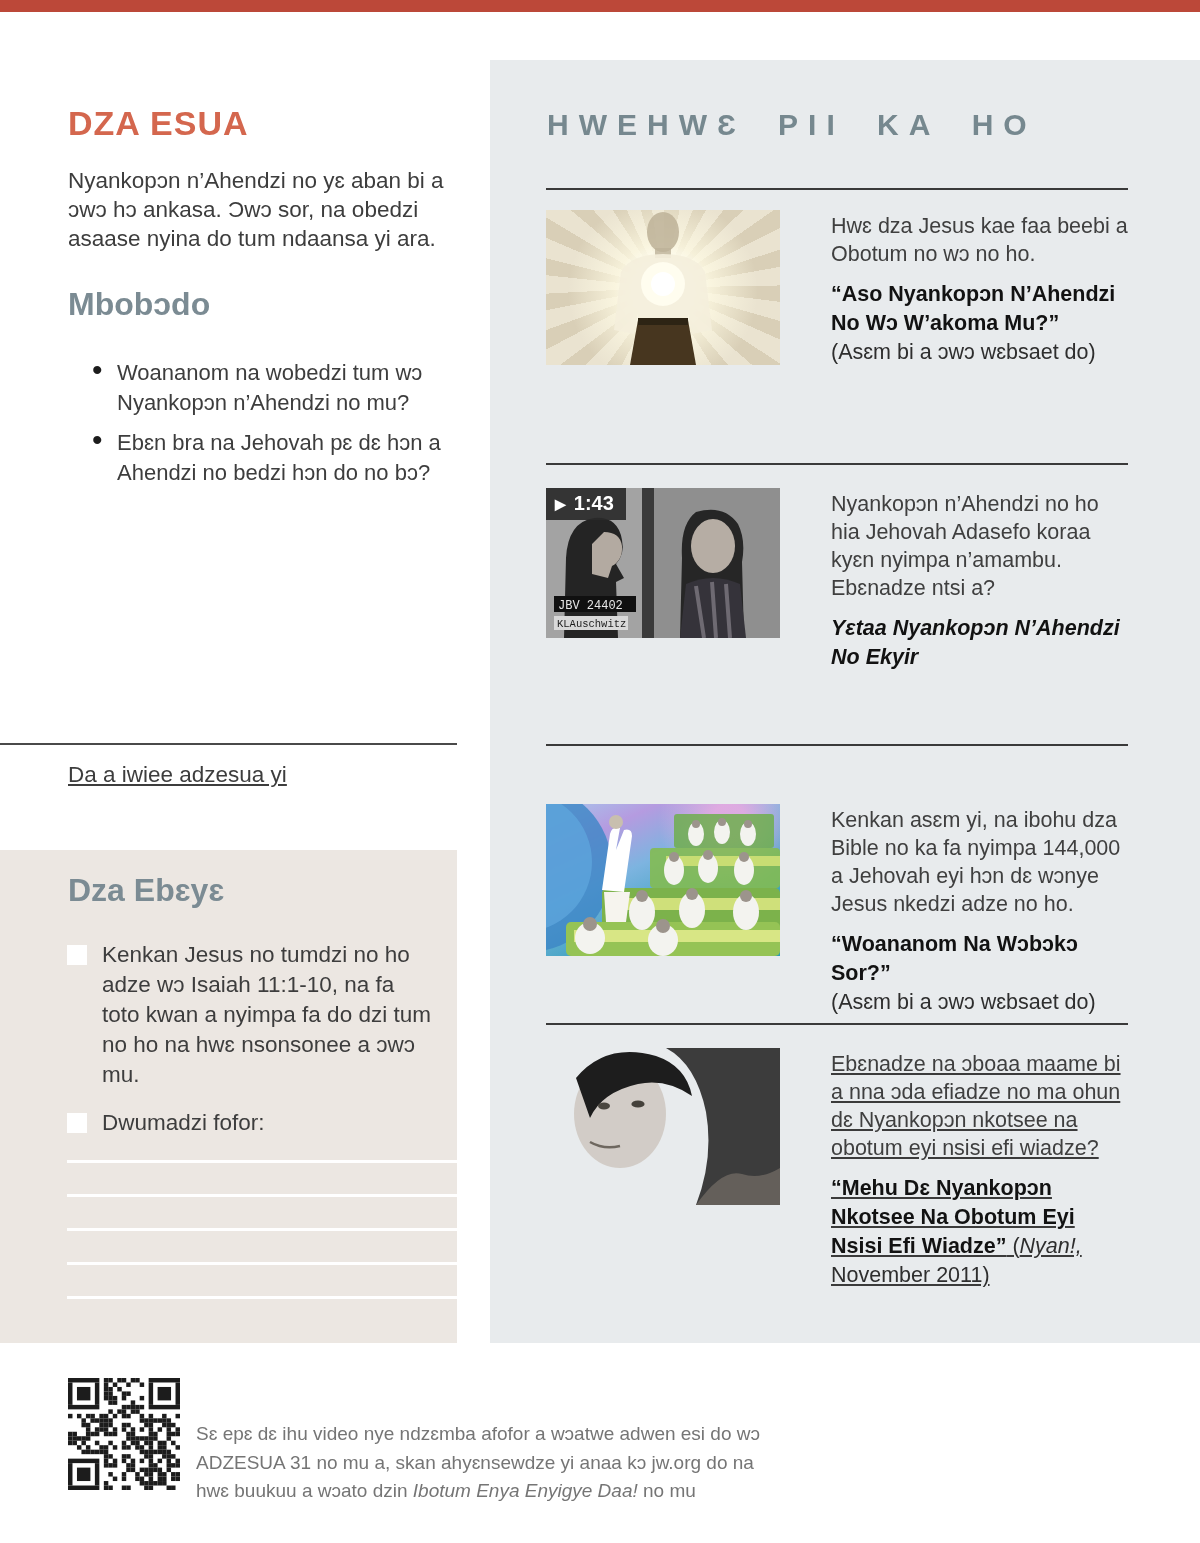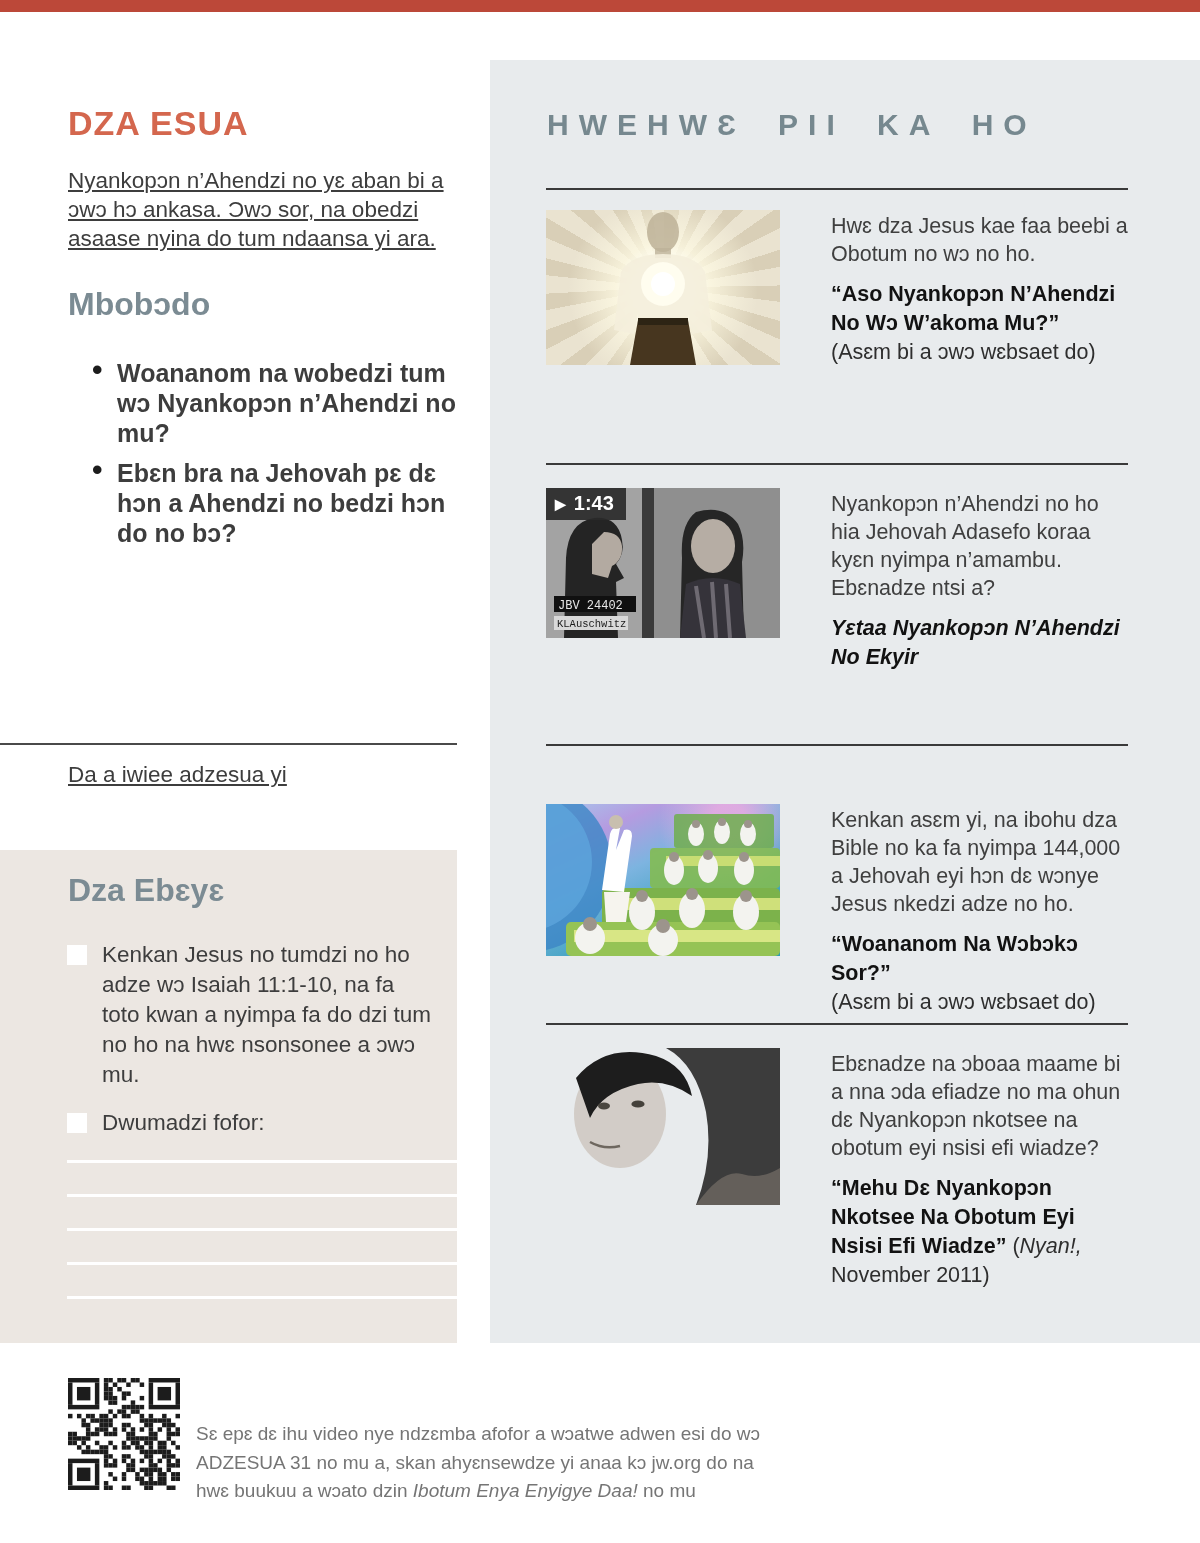--- a/index.html
+++ b/index.html
@@ -8,24 +8,24 @@
     font-family:"Liberation Sans", sans-serif;color:#3b3b3b;
     -webkit-font-smoothing:antialiased;overflow:hidden;
   }
   .abs{position:absolute;}
 
   
   .top-bar{left:0;top:0;width:1200px;height:12px;background:#bc4839;}
 
   
   .l-title{left:68px;top:104px;font-size:34px;font-weight:bold;letter-spacing:1px;color:#d4674e;}
-  .l-intro{left:68px;top:166px;width:400px;font-size:22.5px;line-height:29px;color:#3d3d3d;text-decoration:underline;}
+  .l-intro{left:68px;top:166px;width:400px;font-size:22.5px;line-height:29px;color:#3d3d3d;}
   .l-h2{left:68px;top:286px;font-size:32px;font-weight:bold;color:#7b8b93;}
   .l-bullets{left:68px;top:358px;width:392px;list-style:none;margin:0;padding:0;}
-  .l-bullets li{position:relative;padding-left:49px;font-size:25px;line-height:30px;color:#3d3d3d;margin-bottom:10px;font-weight:bold;}
+  .l-bullets li{position:relative;padding-left:49px;font-size:22px;line-height:30px;color:#3d3d3d;margin-bottom:10px;}
   .l-bullets li::before{content:"\2022";position:absolute;left:24px;top:-3px;font-size:30px;color:#1c1c1c;}
   .l-divider{left:0;top:743px;width:457px;height:2px;background:#4a4a4a;}
   .l-note{left:68px;top:762px;font-size:22.5px;color:#3d3d3d;text-decoration:underline;}
 
   
   .todo-panel{left:0;top:850px;width:457px;height:493px;background:#ece7e2;text-decoration:underline;}
   .todo-h{position:absolute;left:68px;top:22px;font-size:32px;font-weight:bold;color:#7b8b93;}
   .todo-item{position:absolute;left:0;width:457px;}
   .todo-item .box{position:absolute;left:67px;top:5px;width:20px;height:20px;background:#ffffff;}
   .todo-item .txt{position:absolute;left:102px;top:0;width:335px;font-size:22.5px;line-height:30px;color:#3d3d3d;}
@@ -208,21 +208,21 @@
       <p class="lead">Kenkan asɛm yi, na ibohu dza Bible no ka fa nyimpa 144,000 a Jehovah eyi hɔn dɛ wɔnye Jesus nkedzi adze no ho.</p>
       <p class="strong">
         <span>“Woananom Na Wɔbɔkɔ Sor?”</span>
         <span class="plain">(Asɛm bi a ɔwɔ wɛbsaet do)</span>
       </p>
     </div>
   </div>
 
   <div class="r-div" style="top:963px;"></div>
 
-  <div class="entry" style="top:988px;">
+  <div class="entry" style="top:988px;text-decoration:underline;">
     <div class="thumb t4">
       <svg width="234" height="157" viewBox="0 0 234 157">
         <path d="M120 0 L234 0 L234 157 L150 157 Q168 110 160 64 Q150 16 120 0 Z" fill="#232323" opacity="0.88"></path>
         <path d="M150 157 Q176 120 196 126 Q214 132 234 120 L234 157 Z" fill="#6e6861" opacity="0.8"></path>
         <ellipse cx="74" cy="66" rx="46" ry="54" fill="#cfc9c2" opacity="0.9"></ellipse>
         <path d="M30 30 Q60 -6 110 8 Q140 18 146 48 Q120 30 92 36 Q56 44 44 70 Z" fill="#1d1d1d"></path>
         <ellipse cx="58" cy="58" rx="6" ry="3.4" fill="#4a463f"></ellipse>
         <ellipse cx="92" cy="56" rx="6.6" ry="3.6" fill="#45413b"></ellipse>
         <path d="M44 94 Q58 102 74 98" stroke="#6e675f" stroke-width="2.5" fill="none"></path>
       </svg>

